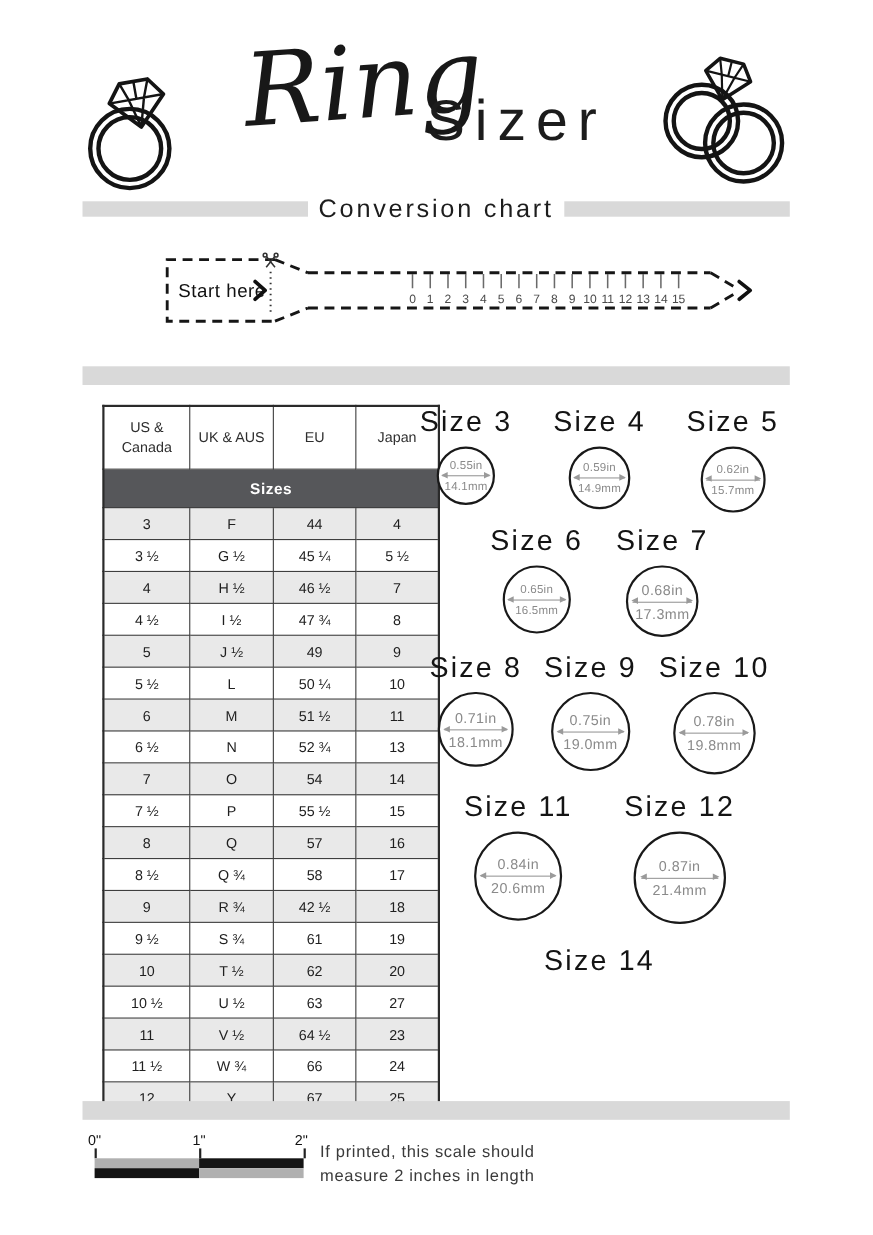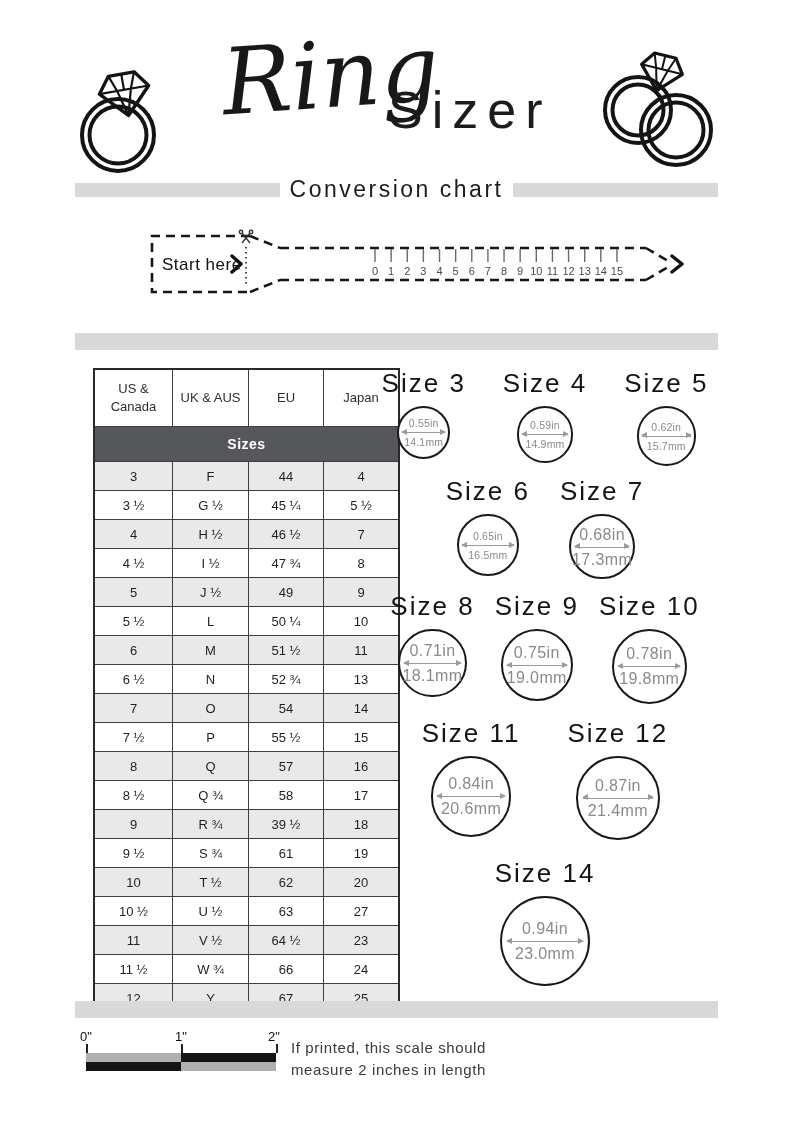--- a/index.html
+++ b/index.html
@@ -49,21 +49,21 @@
   .circle-row{position:absolute;left:0;right:0;display:flex;justify-content:center;align-items:flex-start;}
   .circle-item{display:flex;flex-direction:column;align-items:center;}
   .circle-title{font-size:26px;letter-spacing:2px;color:#141414;white-space:nowrap;margin-bottom:7px;}
   .ring-circle{position:relative;box-sizing:border-box;border:2.5px solid #191919;border-radius:50%;background:#fff;}
   .dim-line{position:absolute;left:6%;right:6%;top:50%;height:0;border-top:1.5px solid #9a9a9a;}
   .dim-line::before{content:"";position:absolute;left:-1px;top:-4.5px;border-top:3.5px solid transparent;
     border-bottom:3.5px solid transparent;border-right:6px solid #9a9a9a;}
   .dim-line::after{content:"";position:absolute;right:-1px;top:-4.5px;border-top:3.5px solid transparent;
     border-bottom:3.5px solid transparent;border-left:6px solid #9a9a9a;}
   .dim-in,.dim-mm{position:absolute;left:0;right:0;text-align:center;color:var(--c-dim,#8a8a8a);
-    font-size:16px;letter-spacing:0.4px;white-space:nowrap;}
+    font-size:13px;letter-spacing:0.4px;white-space:nowrap;}
   .dim-in{bottom:50%;margin-bottom:3px;}
   .dim-mm{top:50%;margin-top:4px;}
   .ring-circle.small .dim-in,.ring-circle.small .dim-mm{font-size:10.5px;letter-spacing:0.2px;}
 
   
   .scale-label{position:absolute;top:1029px;font-size:13px;color:#111;}
   .scale-tick{position:absolute;top:1044px;width:1.5px;height:9px;background:#222;}
   .scale-bar{position:absolute;left:86px;top:1053px;width:190px;height:18px;}
   .scale-bar .seg{position:absolute;width:95px;height:9px;}
   .sg1{left:0;top:0;background:var(--c-scale-gray,#b0b0b0);}
@@ -244,21 +244,21 @@
         </tr>
         <tr>
           <td>8 ½</td>
           <td>Q ¾</td>
           <td>58</td>
           <td>17</td>
         </tr>
         <tr>
           <td>9</td>
           <td>R ¾</td>
-          <td>39 ½</td>
+          <td>42 ½</td>
           <td>18</td>
         </tr>
         <tr>
           <td>9 ½</td>
           <td>S ¾</td>
           <td>61</td>
           <td>19</td>
         </tr>
         <tr>
           <td>10</td>
@@ -378,25 +378,20 @@
           <div class="ring-circle" style="width: 83.5px; height: 83.5px;">
             <div class="dim-line"></div>
             <div class="dim-in">0.87in</div>
             <div class="dim-mm">21.4mm</div>
           </div>
         </div>
       </div>
       <div class="circle-row" style="top: 490px; gap: 40px;">
         <div class="circle-item">
           <div class="circle-title">Size 14</div>
-          <div class="ring-circle" style="width: 90.2px; height: 90.2px;">
-            <div class="dim-line"></div>
-            <div class="dim-in">0.94in</div>
-            <div class="dim-mm">23.0mm</div>
-          </div>
         </div>
       </div>
     </div>
 
   <div class="divider divider-bottom"></div>
 
   <div class="scale-label" style="left:80px">0"</div>
   <div class="scale-label" style="left:175px">1"</div>
   <div class="scale-label" style="left:268px">2"</div>
   <div class="scale-tick" style="left:86px"></div>

